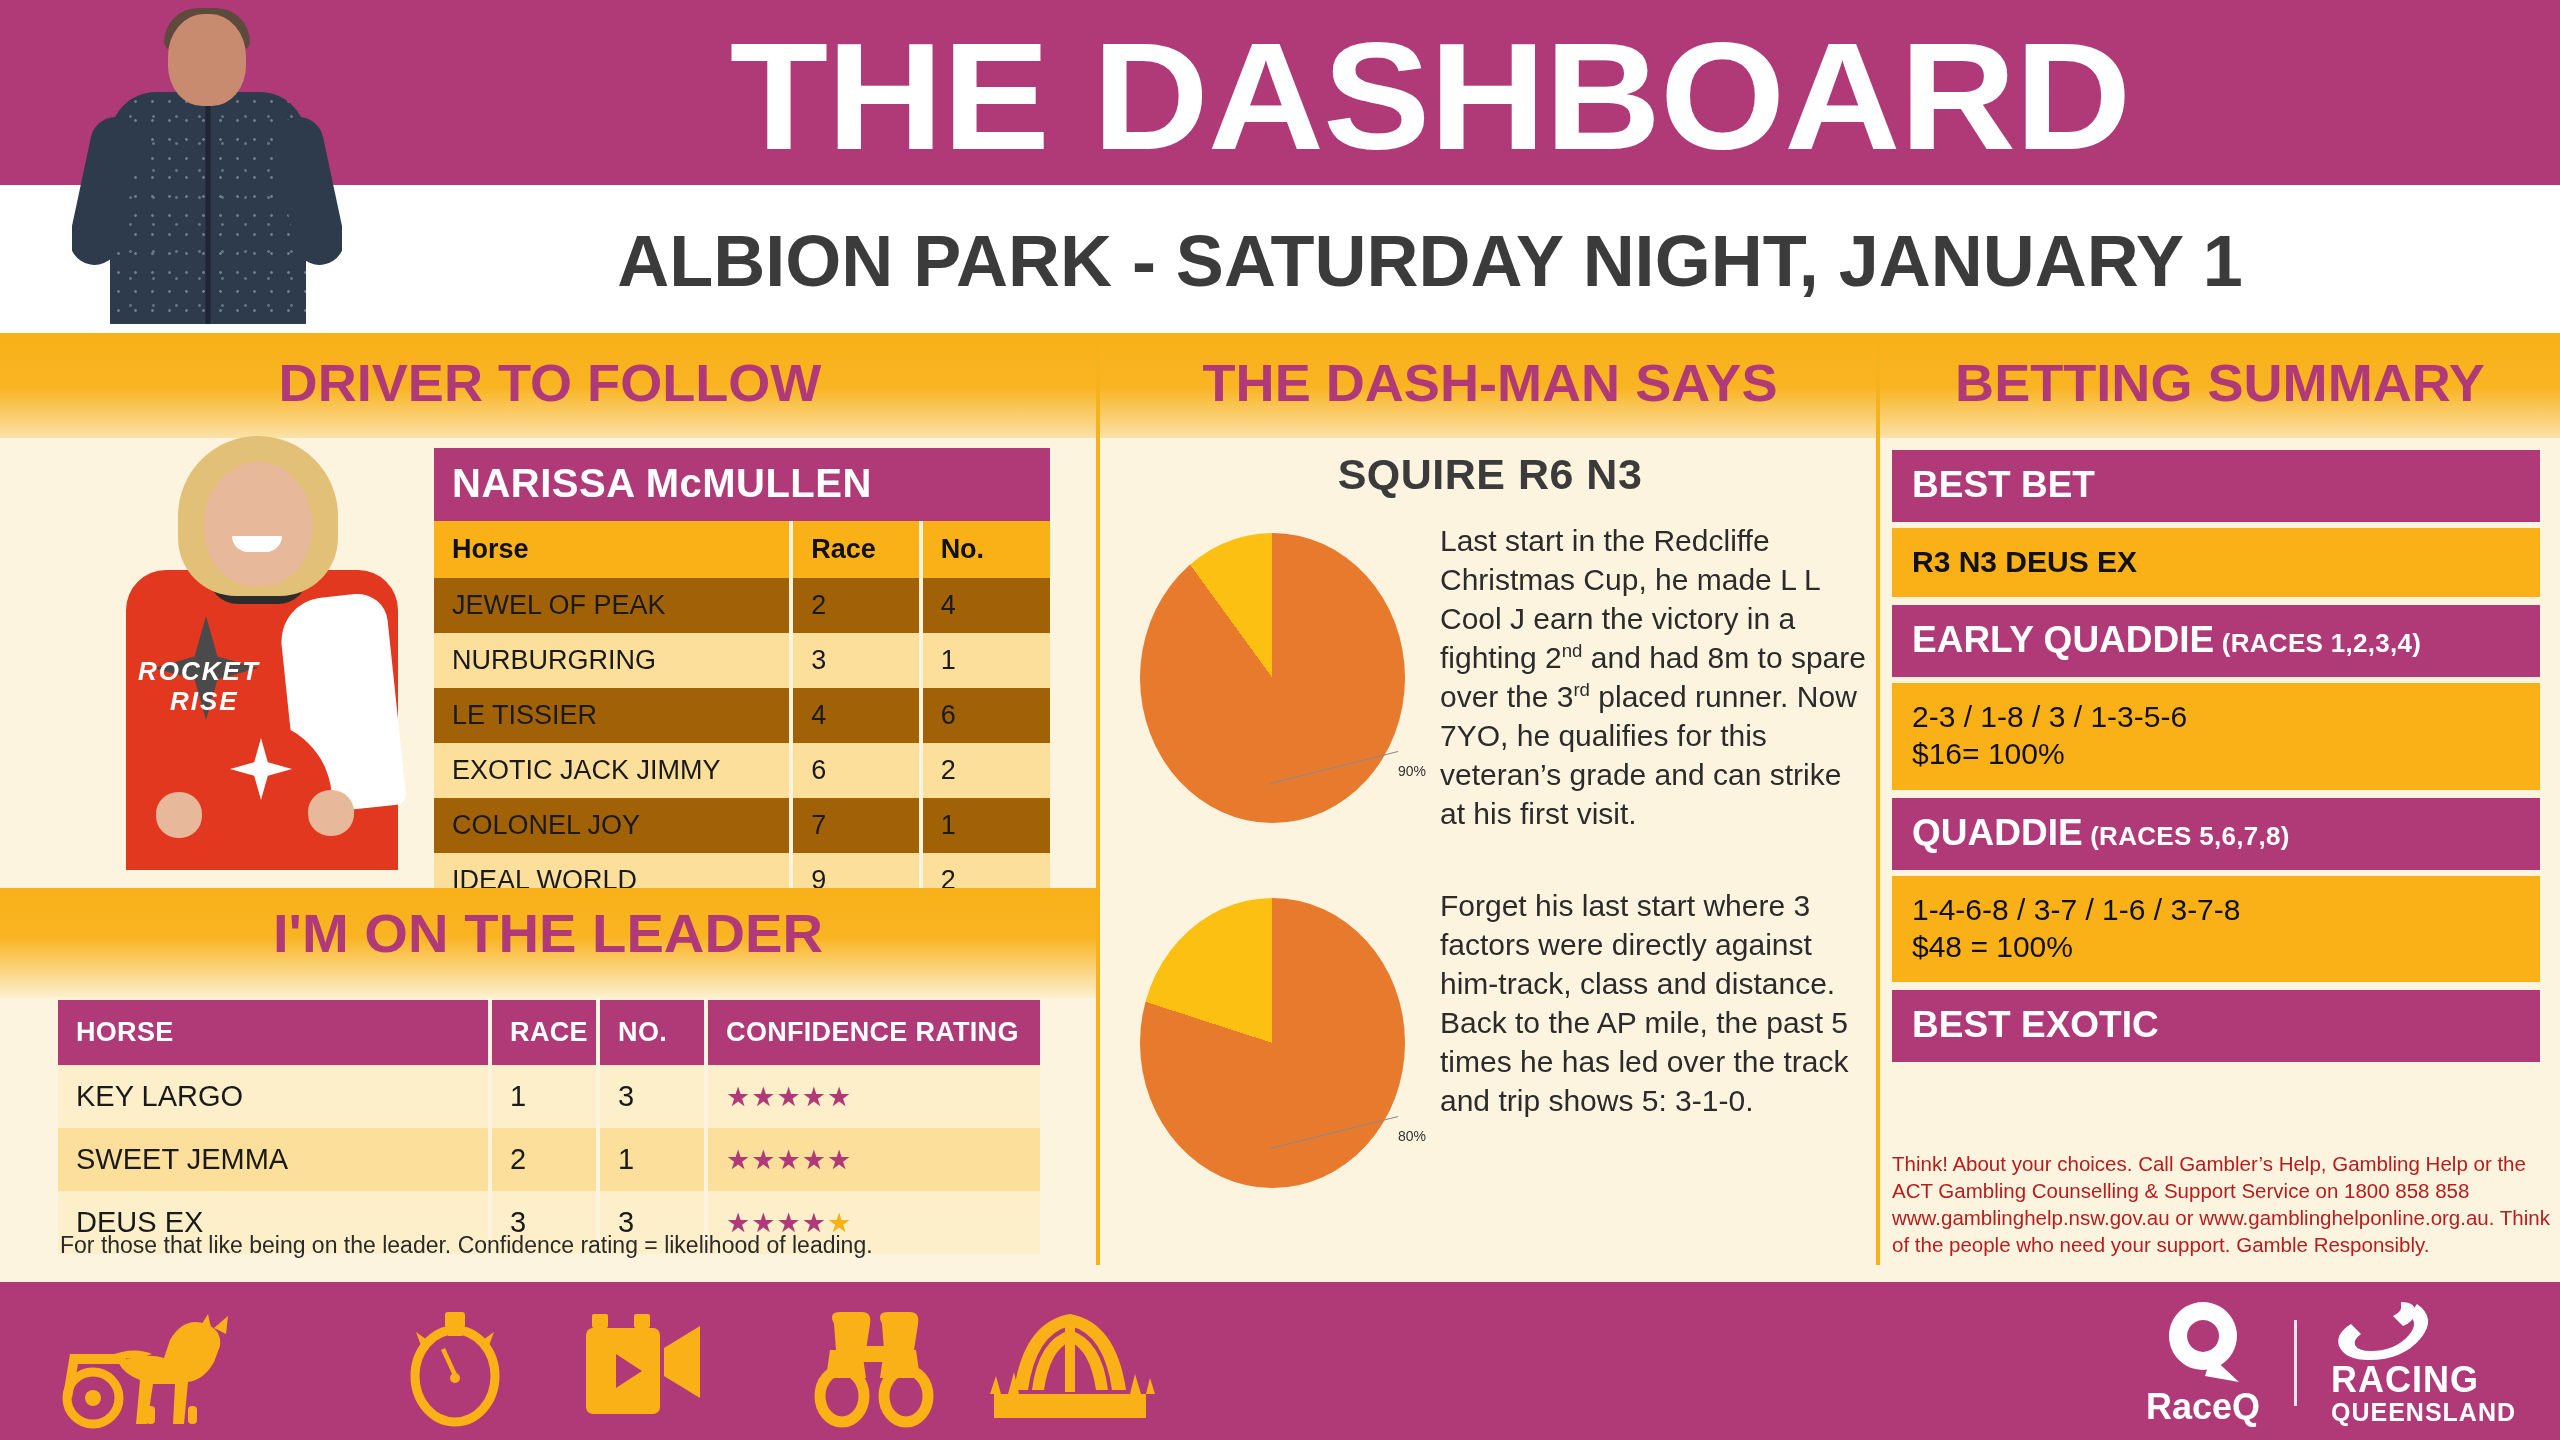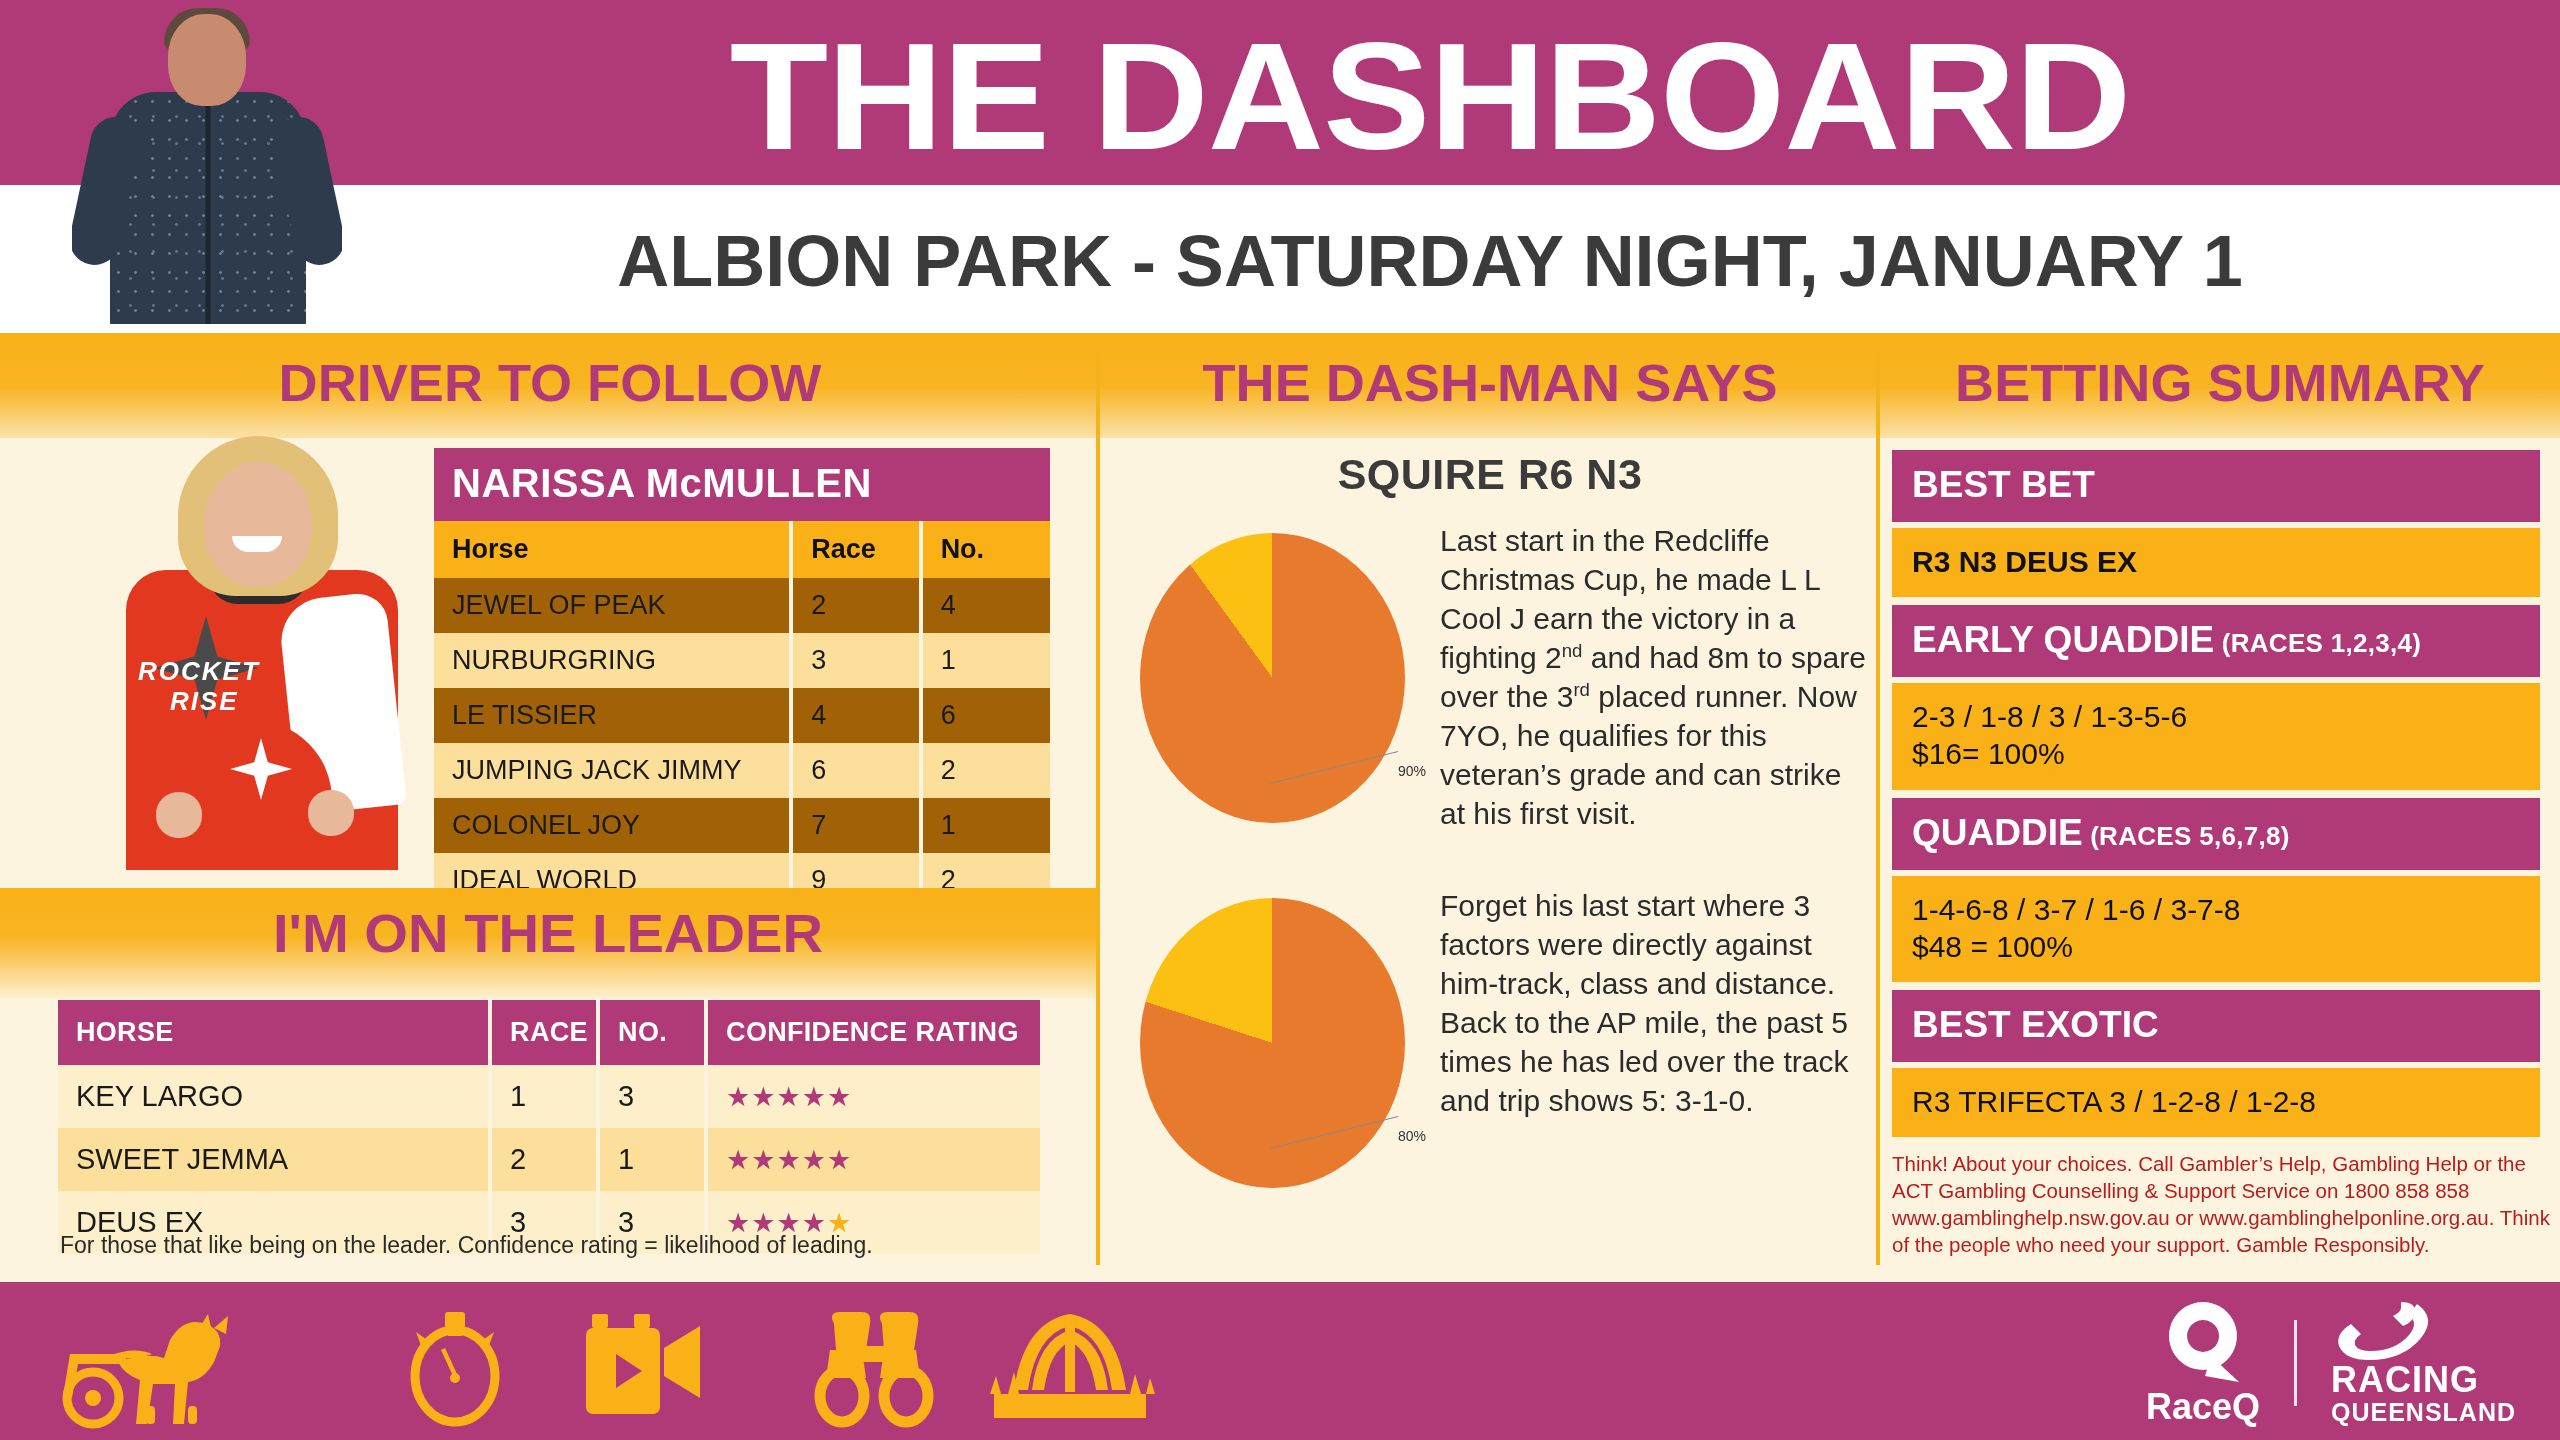--- a/index.html
+++ b/index.html
@@ -331,21 +331,21 @@
             <td>NURBURGRING</td>
             <td>3</td>
             <td>1</td>
           </tr>
           <tr class="odd">
             <td>LE TISSIER</td>
             <td>4</td>
             <td>6</td>
           </tr>
           <tr class="even">
-            <td>JUMPING JACK JIMMY</td>
+            <td>EXOTIC JACK JIMMY</td>
             <td>6</td>
             <td>2</td>
           </tr>
           <tr class="odd">
             <td>COLONEL JOY</td>
             <td>7</td>
             <td>1</td>
           </tr>
           <tr class="even">
             <td>IDEAL WORLD</td>
@@ -423,21 +423,20 @@
   </div>
 
   <div class="bet-col" id="bet-col">
       <div class="bet-head"><span>BEST BET</span></div>
       <div class="bet-val">R3 N3 DEUS EX</div>
       <div class="bet-head"><span>EARLY QUADDIE</span><span class="small"> (RACES 1,2,3,4)</span></div>
       <div class="bet-val light">2-3 / 1-8 / 3 / 1-3-5-6<br>$16= 100%</div>
       <div class="bet-head"><span>QUADDIE</span><span class="small"> (RACES 5,6,7,8)</span></div>
       <div class="bet-val light">1-4-6-8 / 3-7 / 1-6 / 3-7-8<br>$48 = 100%</div>
       <div class="bet-head"><span>BEST EXOTIC</span></div>
-      <div class="bet-val light">R3 TRIFECTA 3 / 1-2-8 / 1-2-8</div>
     </div>
   <div class="bet-disclaimer">Think! About your choices. Call Gambler’s Help, Gambling Help or the ACT Gambling Counselling &amp; Support Service on 1800 858 858 www.gamblinghelp.nsw.gov.au or www.gamblinghelponline.org.au. Think of the people who need your support. Gamble Responsibly.</div>
 
   <div class="footer"></div>
 
   <svg class="ficon" style="left:48px;" width="250" height="120" viewBox="0 0 250 120">
     <g fill="#F9B117">
       <circle cx="45" cy="88" r="26" fill="none" stroke="#F9B117" stroke-width="9"></circle>
       <circle cx="45" cy="88" r="8"></circle>
       <path d="M22 44 h56 v10 h-48 l-6 34 -9 -2z"></path>

